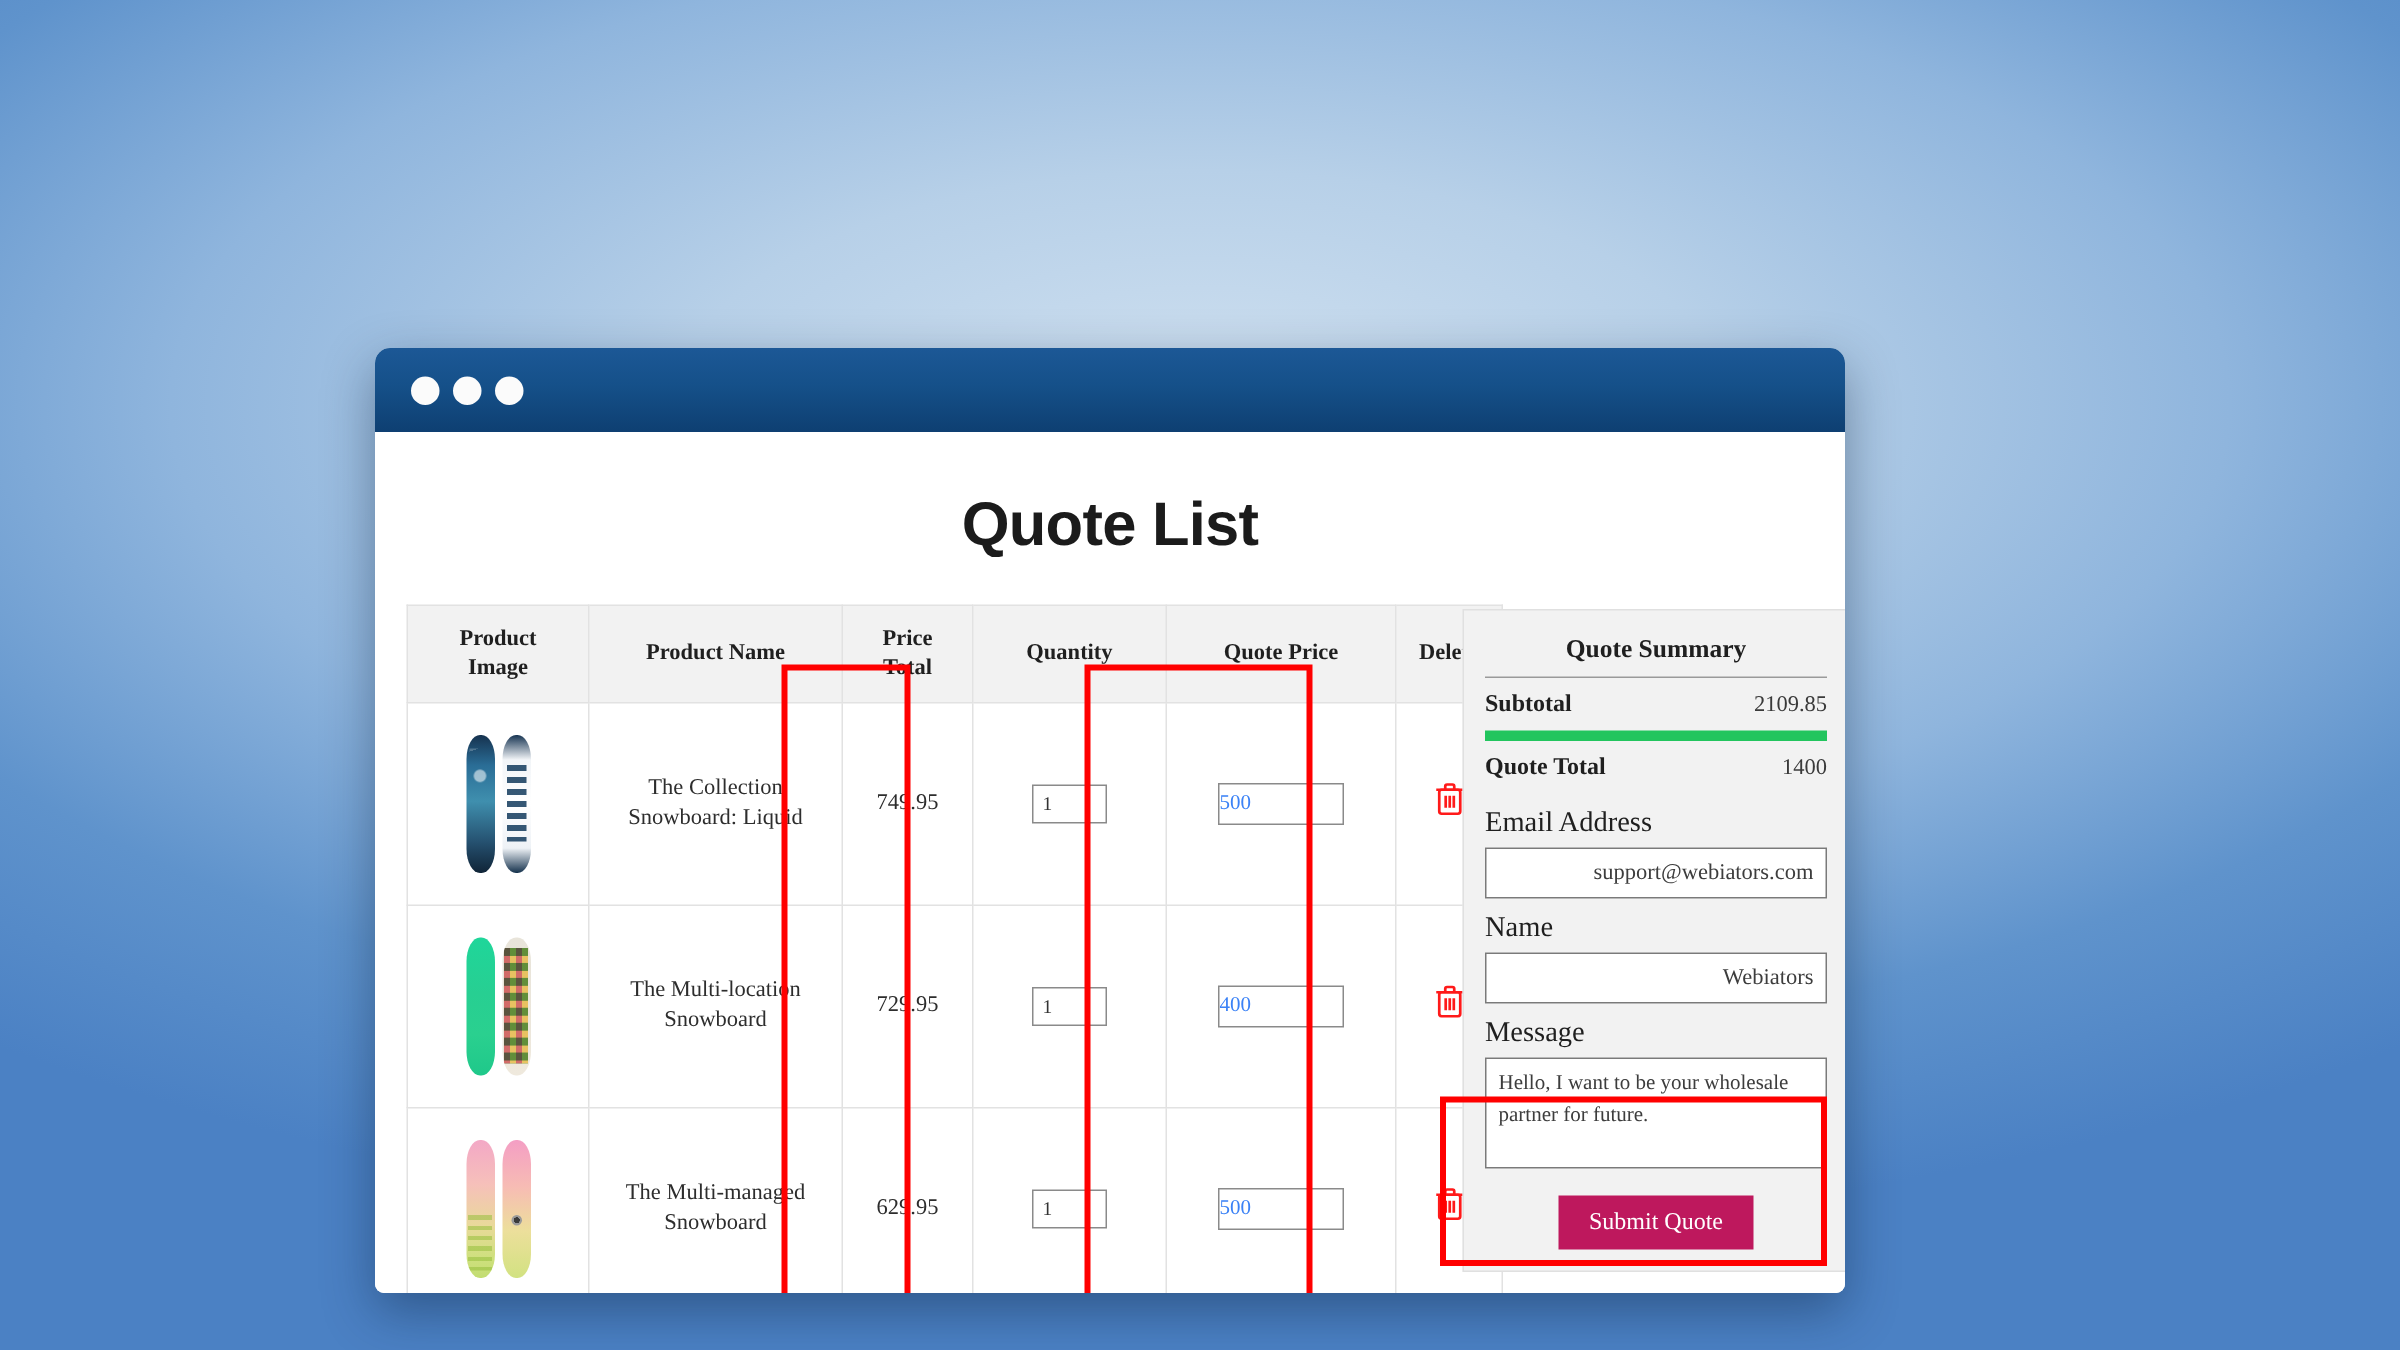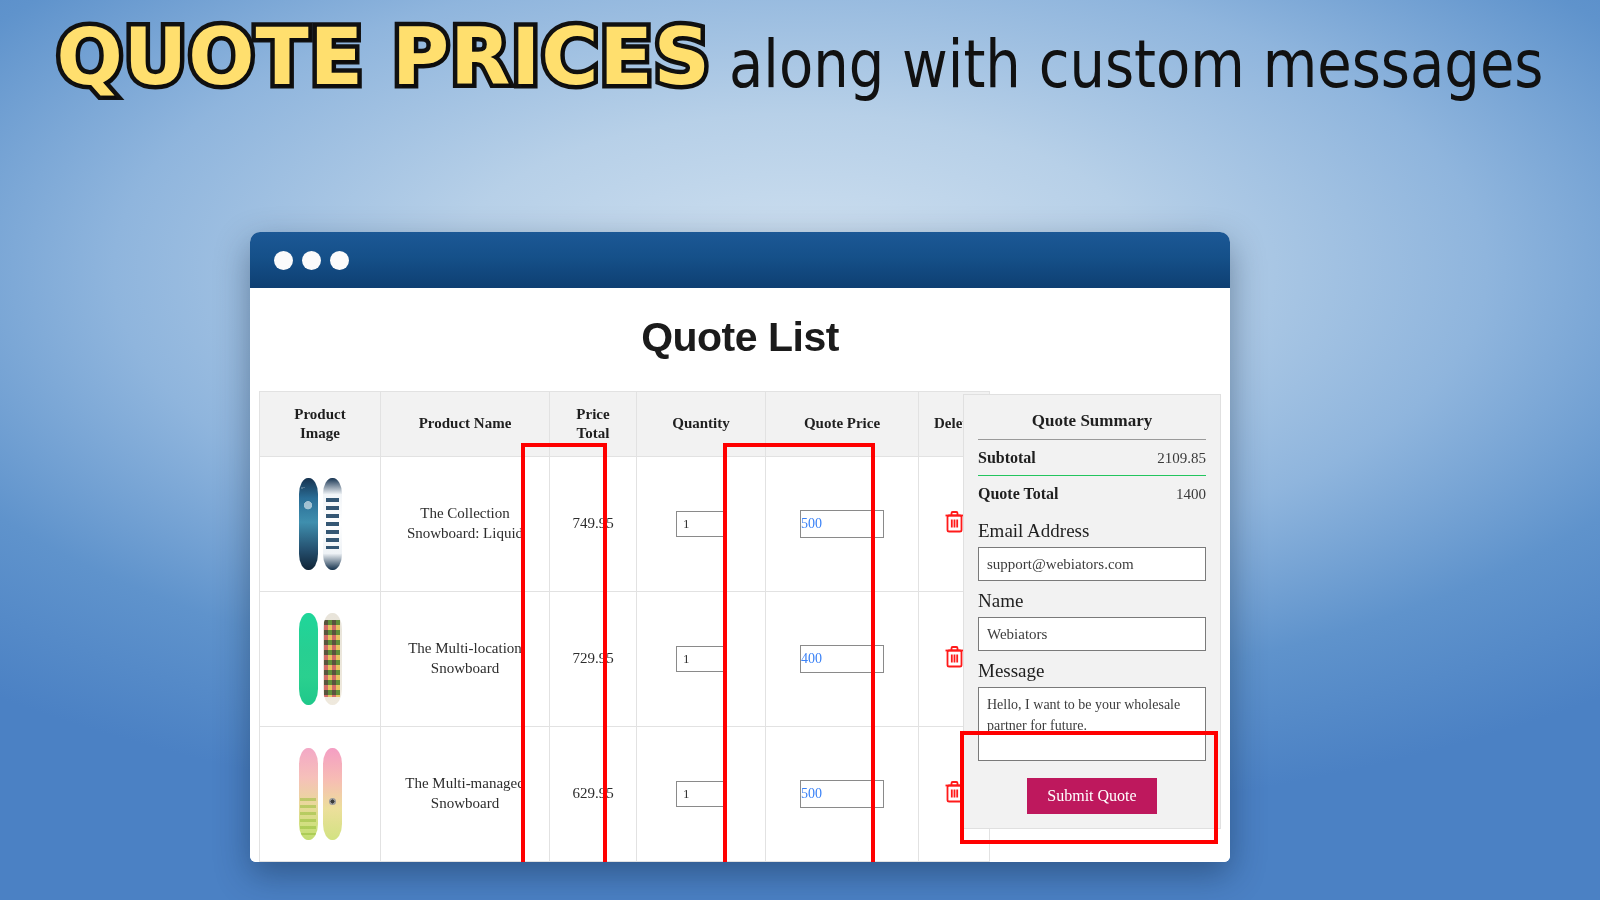--- a/index.html
+++ b/index.html
@@ -91,21 +91,21 @@
     width: 19px;
     height: 19px;
     border-radius: 50%;
     background: #fbfbfb;
     margin-right: 9px;
   }
   .window-body {
     background: #ffffff;
     height: 574px;
     box-sizing: border-box;
-    padding: 0;
+    padding: 12px;
     position: relative;
   }
 
   .page-title {
     text-align: center;
     font-family: "Liberation Sans", sans-serif;
     font-weight: bold;
     font-size: 41px;
     color: #1b1b1b;
     padding-top: 26px;
@@ -293,21 +293,21 @@
     padding-bottom: 8px;
     border-bottom: 1px solid #9a9a9a;
   }
   .sum-row {
     display: flex;
     justify-content: space-between;
     align-items: baseline;
     padding: 9px 0 8px 0;
     font-size: 16px;
   }
-  .sum-row.bordered { border-bottom: 1px solid #22c55e; }
+  .sum-row.bordered { border-bottom: 7px solid #22c55e; }
   .sum-label { font-weight: bold; color: #1f1f1f; }
   .sum-value { color: #3a3a3a; font-size: 15px; }
   .details-head {
     font-weight: bold;
     font-size: 16px;
     color: #1f1f1f;
     padding: 6px 0 7px 0;
     border-bottom: 1px solid #9a9a9a;
   }
   .field { padding-top: 9px; }
@@ -321,20 +321,21 @@
   .text-input {
     width: 100%;
     box-sizing: border-box;
     height: 34px;
     border: 1px solid #7a7a7a;
     background: #ffffff;
     font-family: "Liberation Serif", serif;
     font-size: 15px;
     color: #3d3d3d;
     padding: 0 8px;
+    text-align: right;
   }
   .msg-area {
     width: 100%;
     box-sizing: border-box;
     height: 74px;
     border: 1px solid #7a7a7a;
     background: #ffffff;
     font-family: "Liberation Serif", serif;
     font-size: 14px;
     color: #3d3d3d;
@@ -356,23 +357,20 @@
     padding: 9px 20px;
     cursor: pointer;
   }
 </style>
 </head>
 <body>
 
 <div id="page">
 
   <div class="headline">
-    <span class="hl-line hl-line2">
-      <span class="hl-big">QUOTE PRICES</span><span class="hl-sub">along with custom messages</span>
-    </span>
   </div>
 
   <div class="window">
 
     <div class="titlebar">
       <span class="dot"></span>
       <span class="dot"></span>
       <span class="dot"></span>
     </div>
 

